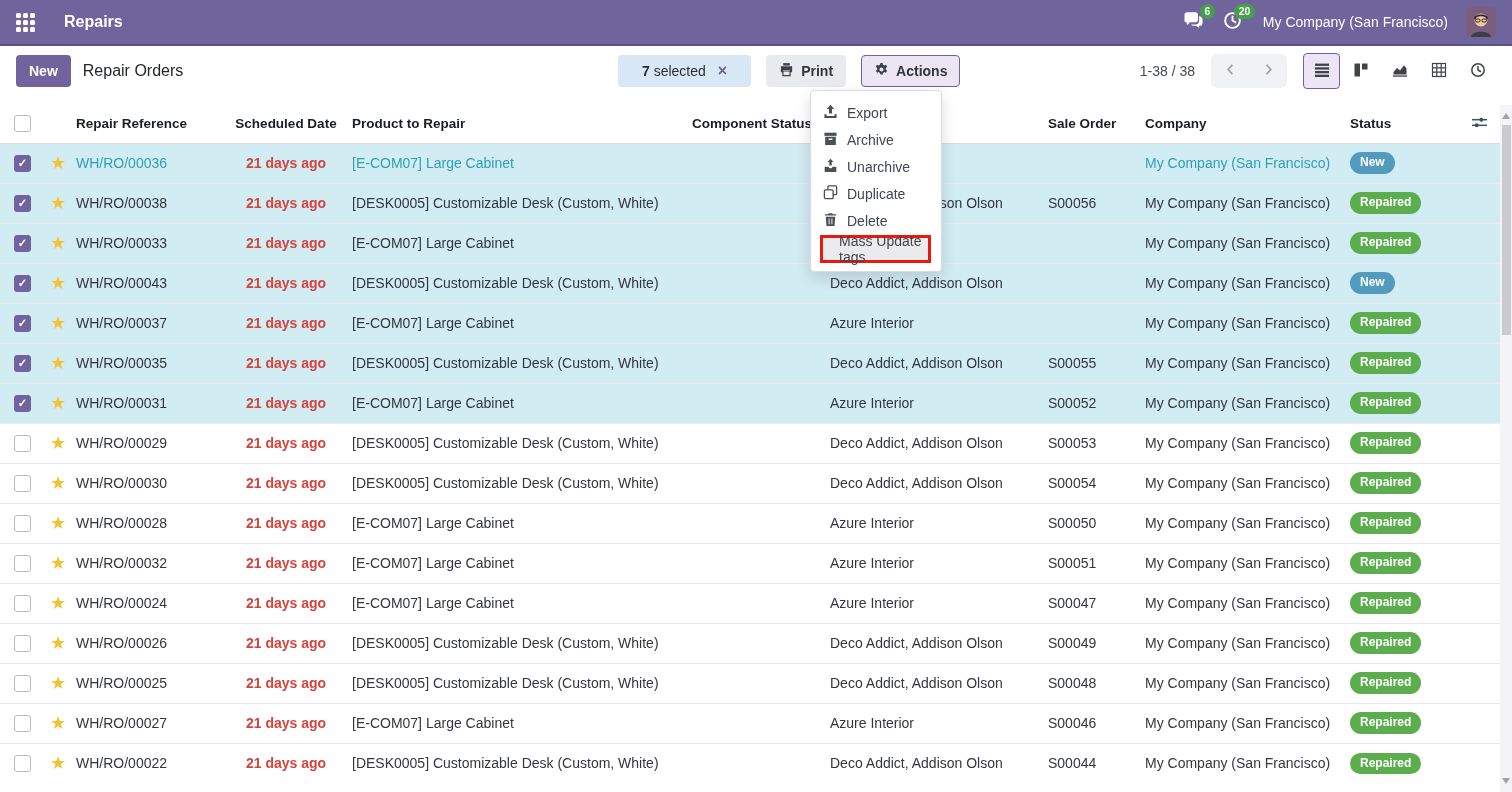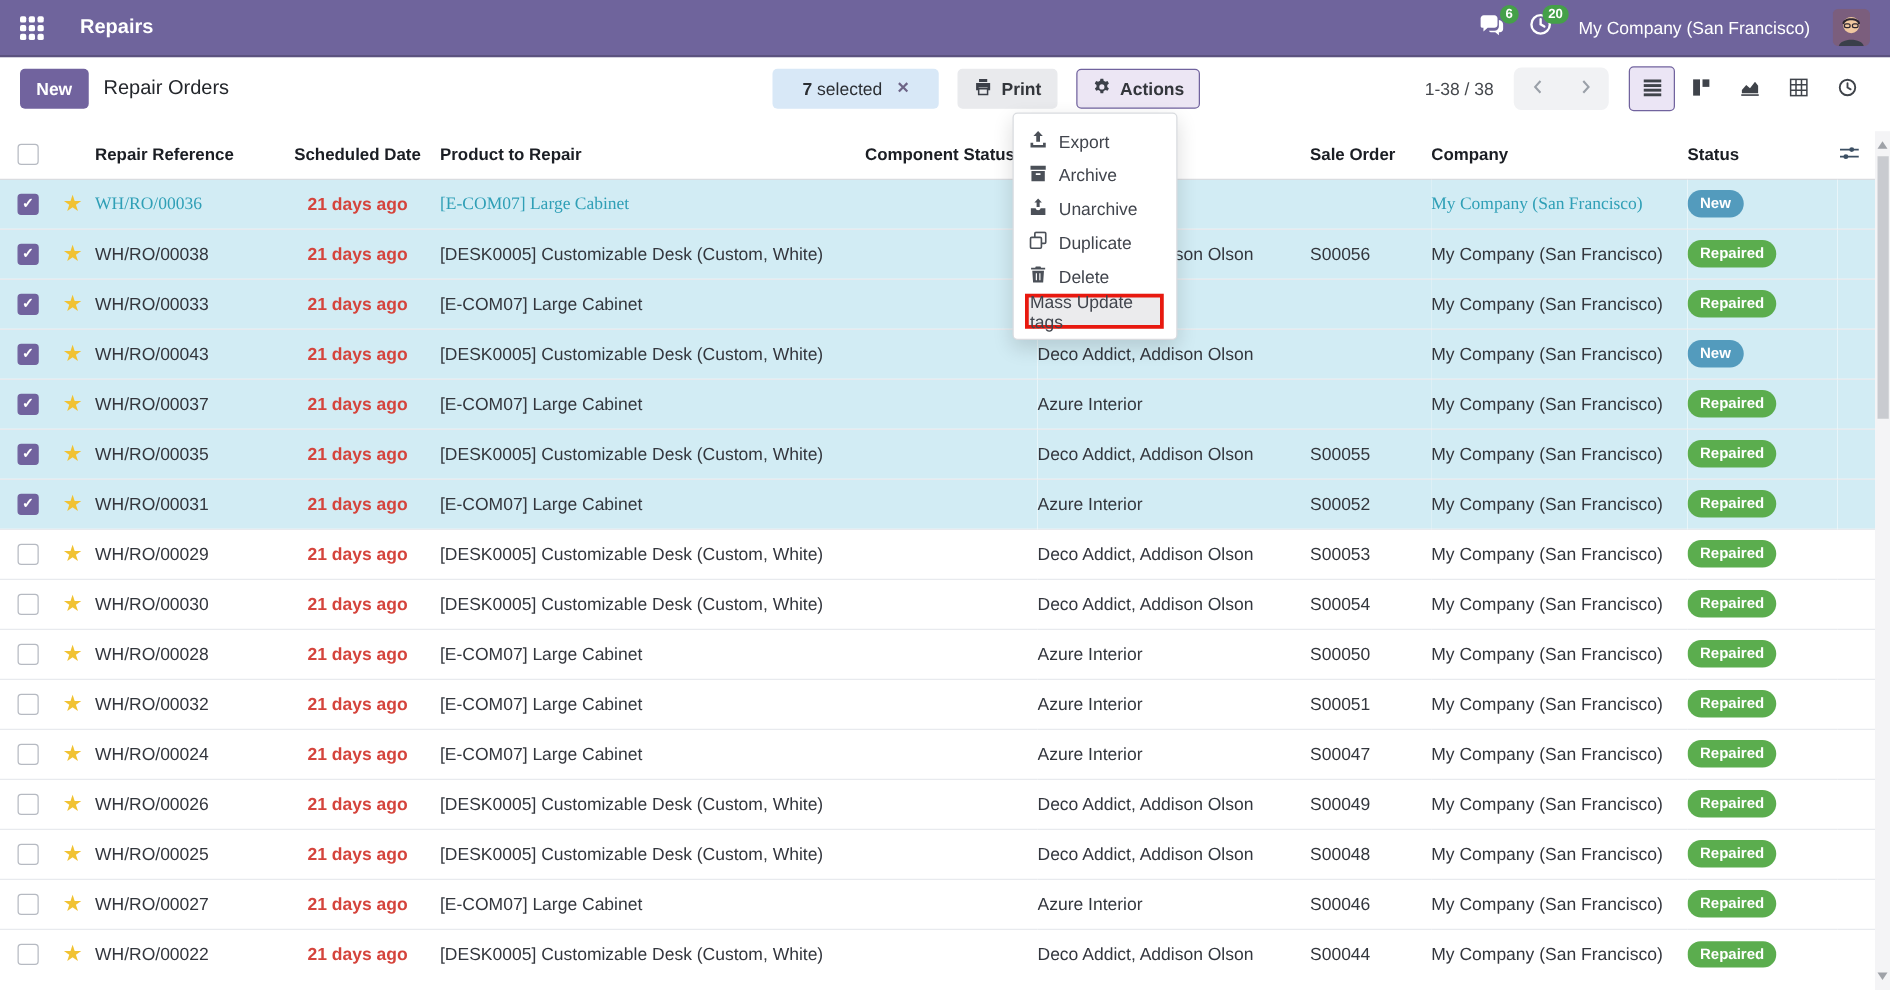--- a/index.html
+++ b/index.html
@@ -57,36 +57,36 @@
   .col-cb { width: 40px; padding-left: 14px; }
   .col-star { width: 36px; text-align: center; }
   .col-ref { width: 144px; } .col-date { width: 132px; text-align: center; } .col-prod { width: 340px; padding-right: 8px; }
   .col-comp { width: 138px; } .col-cust { width: 218px; padding-right: 6px; } .col-so { width: 97px; }
   .col-co { width: 205px; } .col-status { width: 120px; } .col-gear { width: 30px; }
   .cb { width: 17px; height: 17px; border: 1px solid #b6bac2; border-radius: 3px; background: #fff; cursor: pointer; }
   .cb.on { background: var(--primary,#71639e); border-color: var(--primary,#71639e); color: #fff;
     font-size: 11.5px; text-align: center; line-height: 15px; font-weight: 700; }
   .star { color: var(--star,#f1c232); font-size: 18px; cursor: pointer; }
   .date { color: var(--danger,#d5443c); font-weight: 700; margin-top: 44px; }
-  .accent { color: var(--accent,#2f9fb6); font-family: Liberation Serif, serif; }
+  .accent { color: var(--accent,#2f9fb6); }
   .badge { display: inline-block; color: #fff; font-weight: 700; font-size: 12px; padding: 4px 10px;
     border-radius: 20px; line-height: 1.1; }
   .badge.b-new { background: var(--badge-new,#539bbd); }
   .badge.b-repaired { background: var(--badge-repaired,#5bad4e); }
   .gear-head { display: flex; align-items: center; cursor: pointer; }
 
   
   .dropdown { position: absolute; left: 810px; top: 90px; width: 132px; background: #fff;
     border: 1px solid #d9dbdf; border-radius: 4px; box-shadow: 0 6px 16px rgba(0,0,0,.14);
     padding: 8px 0; z-index: 50; }
   .dd-item { display: flex; align-items: center; gap: 9px; height: 27px; padding: 0 12px;
     font-size: 14px; color: #41454d; cursor: pointer; }
   .dd-item svg { width: 15px; height: 15px; color: #4b5058; flex: 0 0 15px; }
   .dd-item.highlight { background: #ebebed; border: 3px solid var(--hl-red,#e8190f);
-    margin: 1px 10px 0 9px; padding: 0 4px 0 1px; height: 28px; justify-content: flex-end; }
+    margin: 1px 10px 0 9px; padding: 0 4px 0 16px; height: 28px; justify-content: flex-end; }
 
   
   .scrollbar { position: absolute; left: 1500px; top: 0; width: 12px; height: 687px; background: #f4f4f6; }
   .sb-up, .sb-down { position: absolute; left: 2px; width: 0; height: 0; border-left: 4px solid transparent;
     border-right: 4px solid transparent; cursor: pointer; }
   .sb-up { top: 8px; border-bottom: 6px solid #9fa2a8; }
   .sb-down { bottom: 8px; border-top: 6px solid #9fa2a8; }
   .sb-thumb { position: absolute; left: 1.5px; top: 20px; width: 9px; height: 210px; background: #c9cbd0; cursor: pointer; }
 </style>
 </head>

